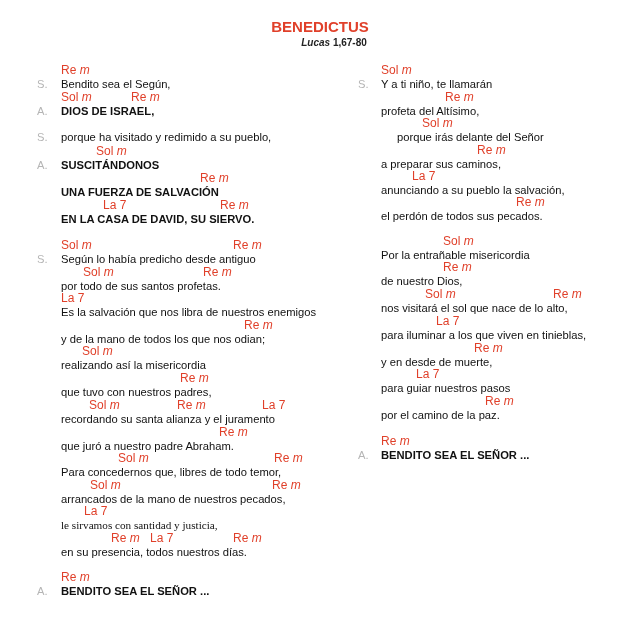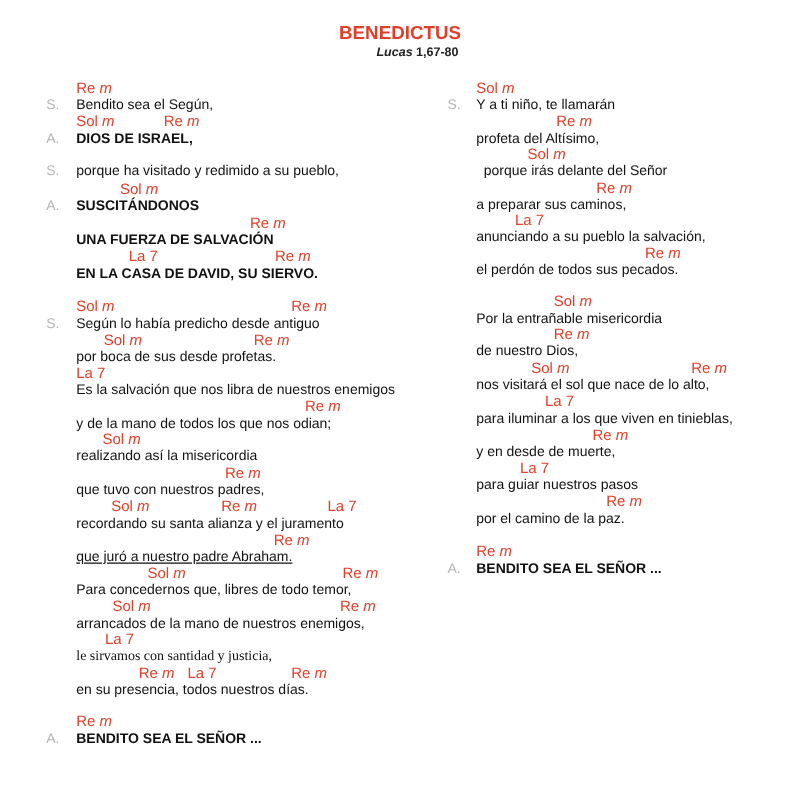--- a/index.html
+++ b/index.html
@@ -54,21 +54,21 @@
       <div class="chord" style="left: 103px; top: 200px;"><span>La </span><span>7</span></div>
       <div class="chord" style="left: 220px; top: 200px;"><span>Re </span><span class="m">m</span></div>
     </div>
     <div>
       <div class="lbl" style="left: 37px; top: 253px;">S.</div>
       <div class="line" style="left: 61px; top: 253px;">Según lo había predicho desde antiguo</div>
       <div class="chord" style="left: 61px; top: 240px;"><span>Sol </span><span class="m">m</span></div>
       <div class="chord" style="left: 233px; top: 240px;"><span>Re </span><span class="m">m</span></div>
     </div>
     <div>
-      <div class="line" style="left: 61px; top: 280px;">por boca de sus desde profetas.</div>
+      <div class="line" style="left: 61px; top: 280px;">por todo de sus santos profetas.</div>
       <div class="chord" style="left: 83px; top: 267px;"><span>Sol </span><span class="m">m</span></div>
       <div class="chord" style="left: 203px; top: 267px;"><span>Re </span><span class="m">m</span></div>
     </div>
     <div>
       <div class="line" style="left: 61px; top: 306px;">Es la salvación que nos libra de nuestros enemigos</div>
       <div class="chord" style="left: 61px; top: 293px;"><span>La </span><span>7</span></div>
     </div>
     <div>
       <div class="line" style="left: 61px; top: 333px;">y de la mano de todos los que nos odian;</div>
       <div class="chord" style="left: 244px; top: 320px;"><span>Re </span><span class="m">m</span></div>
@@ -81,30 +81,30 @@
       <div class="line" style="left: 61px; top: 386px;">que tuvo con nuestros padres,</div>
       <div class="chord" style="left: 180px; top: 373px;"><span>Re </span><span class="m">m</span></div>
     </div>
     <div>
       <div class="line" style="left: 61px; top: 413px;">recordando su santa alianza y el juramento</div>
       <div class="chord" style="left: 89px; top: 400px;"><span>Sol </span><span class="m">m</span></div>
       <div class="chord" style="left: 177px; top: 400px;"><span>Re </span><span class="m">m</span></div>
       <div class="chord" style="left: 262px; top: 400px;"><span>La </span><span>7</span></div>
     </div>
     <div>
-      <div class="line" style="left: 61px; top: 440px; text-decoration: underline;">que juró a nuestro padre Abraham.</div>
+      <div class="line" style="left: 61px; top: 440px;">que juró a nuestro padre Abraham.</div>
       <div class="chord" style="left: 219px; top: 427px;"><span>Re </span><span class="m">m</span></div>
     </div>
     <div>
       <div class="line" style="left: 61px; top: 466px;">Para concedernos que, libres de todo temor,</div>
       <div class="chord" style="left: 118px; top: 453px;"><span>Sol </span><span class="m">m</span></div>
       <div class="chord" style="left: 274px; top: 453px;"><span>Re </span><span class="m">m</span></div>
     </div>
     <div>
-      <div class="line" style="left: 61px; top: 493px;">arrancados de la mano de nuestros enemigos,</div>
+      <div class="line" style="left: 61px; top: 493px;">arrancados de la mano de nuestros pecados,</div>
       <div class="chord" style="left: 90px; top: 480px;"><span>Sol </span><span class="m">m</span></div>
       <div class="chord" style="left: 272px; top: 480px;"><span>Re </span><span class="m">m</span></div>
     </div>
     <div>
       <div class="line" style="left: 61px; top: 519px; font-family: Liberation Serif, serif;">le sirvamos con santidad y justicia,</div>
       <div class="chord" style="left: 84px; top: 506px;"><span>La </span><span>7</span></div>
     </div>
     <div>
       <div class="line" style="left: 61px; top: 546px;">en su presencia, todos nuestros días.</div>
       <div class="chord" style="left: 111px; top: 533px;"><span>Re </span><span class="m">m</span></div>
@@ -121,21 +121,21 @@
     <div>
       <div class="lbl" style="left: 358px; top: 78px;">S.</div>
       <div class="line" style="left: 381px; top: 78px;">Y a ti niño, te llamarán</div>
       <div class="chord" style="left: 381px; top: 65px;"><span>Sol </span><span class="m">m</span></div>
     </div>
     <div>
       <div class="line" style="left: 381px; top: 105px;">profeta del Altísimo,</div>
       <div class="chord" style="left: 445px; top: 92px;"><span>Re </span><span class="m">m</span></div>
     </div>
     <div>
-      <div class="line" style="left: 387px; top: 131px;">porque irás delante del Señor</div>
+      <div class="line" style="left: 397px; top: 131px;">porque irás delante del Señor</div>
       <div class="chord" style="left: 422px; top: 118px;"><span>Sol </span><span class="m">m</span></div>
     </div>
     <div>
       <div class="line" style="left: 381px; top: 158px;">a preparar sus caminos,</div>
       <div class="chord" style="left: 477px; top: 145px;"><span>Re </span><span class="m">m</span></div>
     </div>
     <div>
       <div class="line" style="left: 381px; top: 184px;">anunciando a su pueblo la salvación,</div>
       <div class="chord" style="left: 412px; top: 171px;"><span>La </span><span>7</span></div>
     </div>

